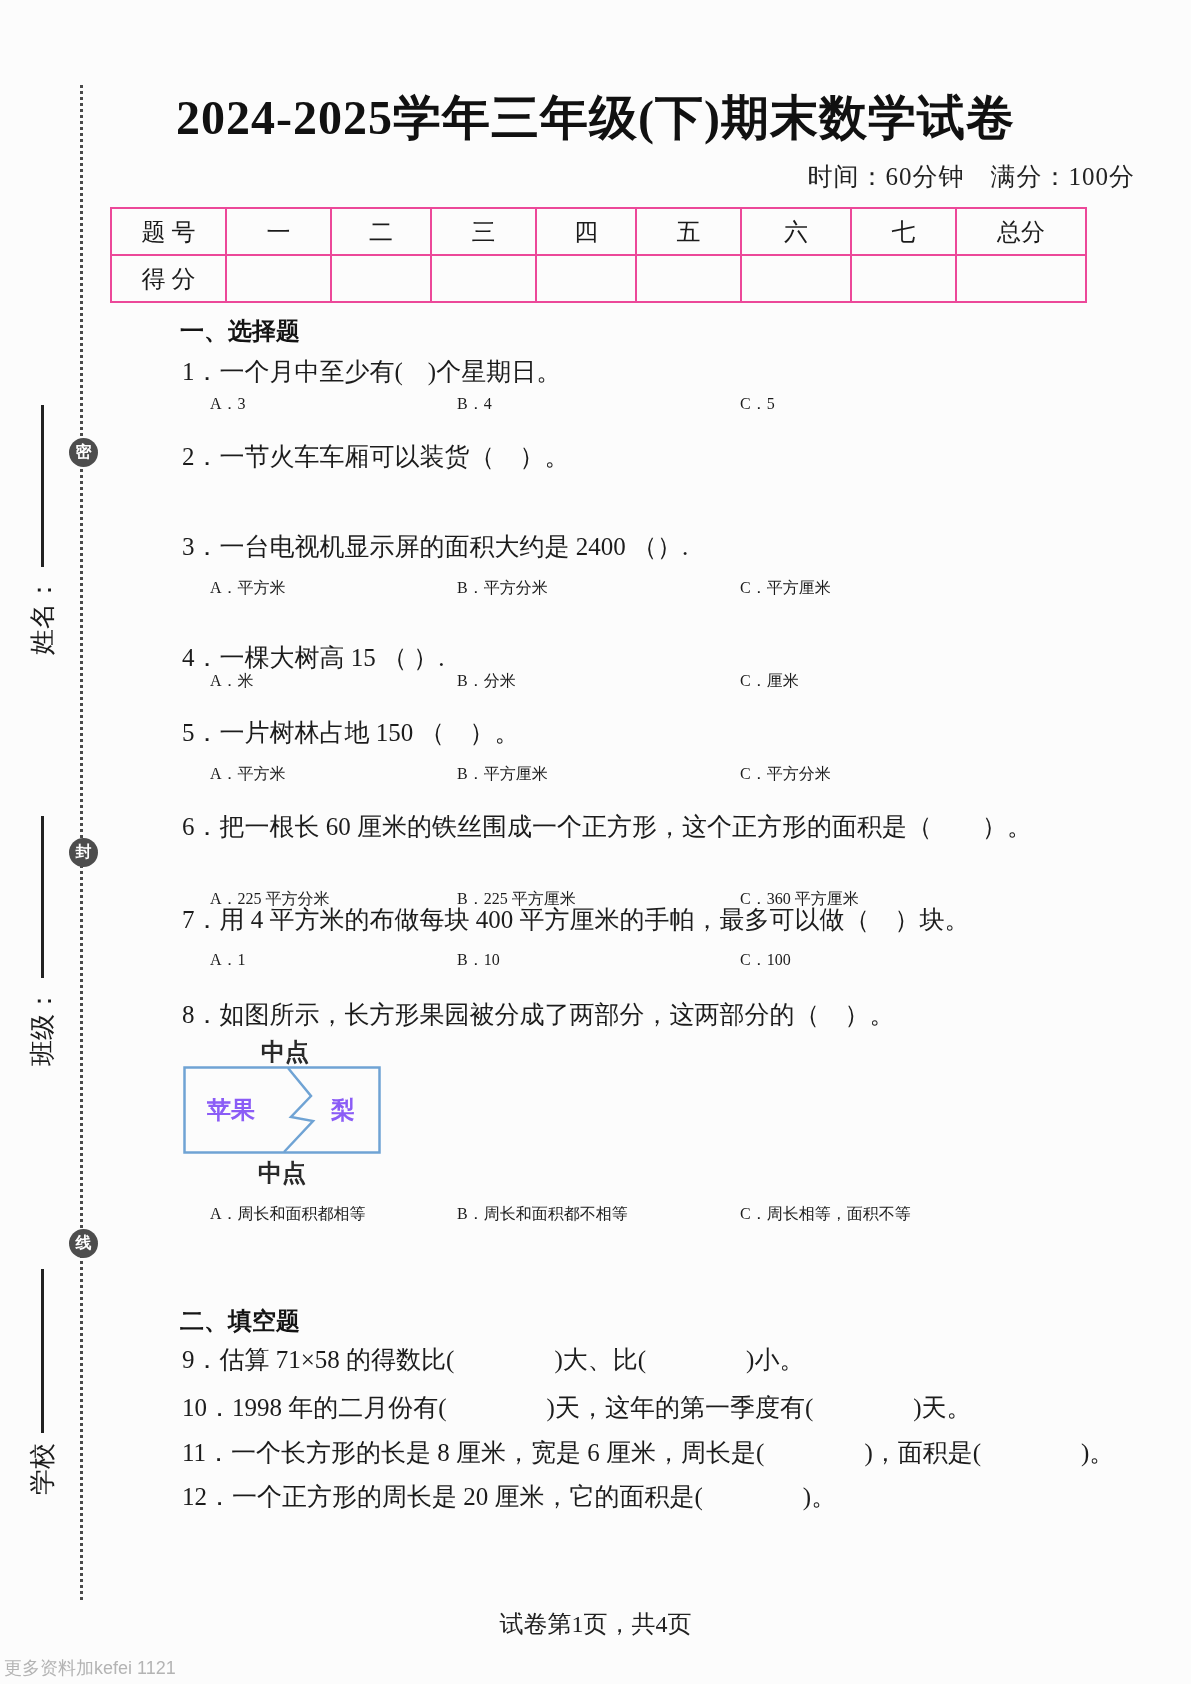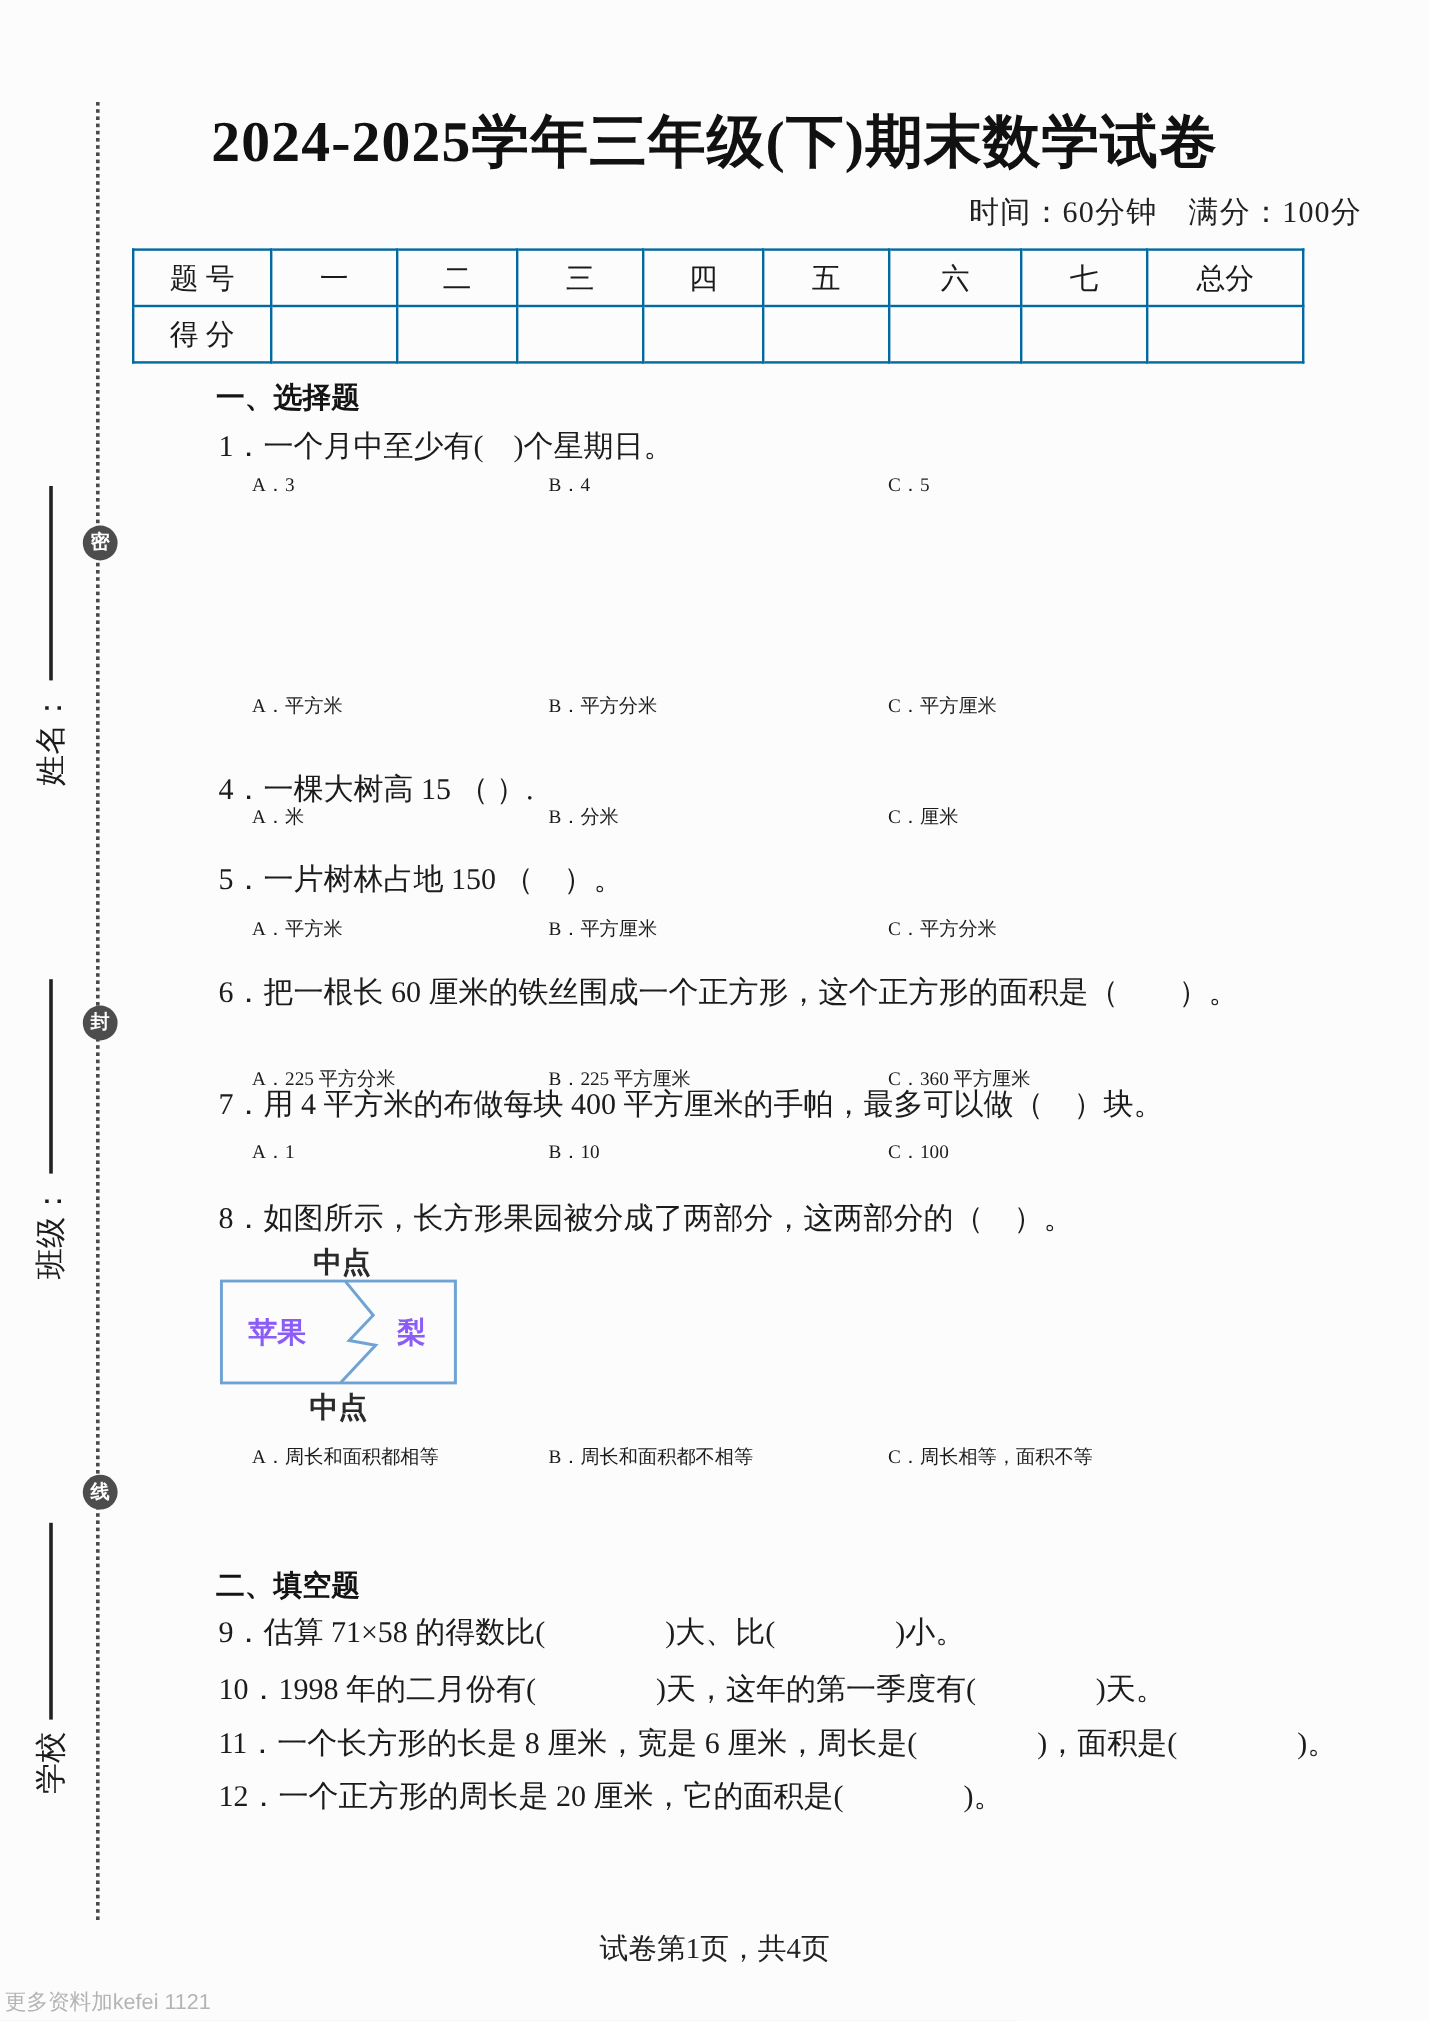--- a/index.html
+++ b/index.html
@@ -44,21 +44,21 @@
   .paper-info{
     position:absolute;top:160px;right:56px;
     font-size:25px;letter-spacing:1px;color:#222;
   }
   
   .score-table{
     position:absolute;left:110px;top:207px;
     border-collapse:collapse;table-layout:fixed;
   }
   .score-table td{
-    border:2px solid #0369a1;height:45px;
+    border:2px solid #ec4899;height:45px;
     text-align:center;vertical-align:middle;
     font-size:24px;color:#1b1b1b;padding:0;
   }
   
   .sec-head{
     position:absolute;left:180px;
     font-family:"Liberation Sans",sans-serif;
     font-size:24px;font-weight:bold;color:#141414;white-space:nowrap;
   }
   .q-line{
@@ -166,21 +166,23 @@
 
   <div class="sec-head" style="top:315px;">一、选择题</div>
 
   <div class="q-line" style="top:355px;">1．一个月中至少有(　)个星期日。</div>
   <div class="opt-row" style="top:394px;">
     <span class="opt-a">A．3</span>
     <span class="opt-b">B．4</span>
     <span class="opt-c">C．5</span>
   </div>
 
-
+  <div class="q-line" style="top:440px;">2．一节火车车厢可以装货（　）。</div>
+
+  <div class="q-line" style="top:530px;">3．一台电视机显示屏的面积大约是 2400 （）.</div>
   <div class="opt-row" style="top:578px;">
     <span class="opt-a">A．平方米</span>
     <span class="opt-b">B．平方分米</span>
     <span class="opt-c">C．平方厘米</span>
   </div>
 
   <div class="q-line" style="top:625px;margin-top:16px;">4．一棵大树高 15 （ ）.</div>
   <div class="opt-row" style="top:671px;">
     <span class="opt-a">A．米</span>
     <span class="opt-b">B．分米</span>

